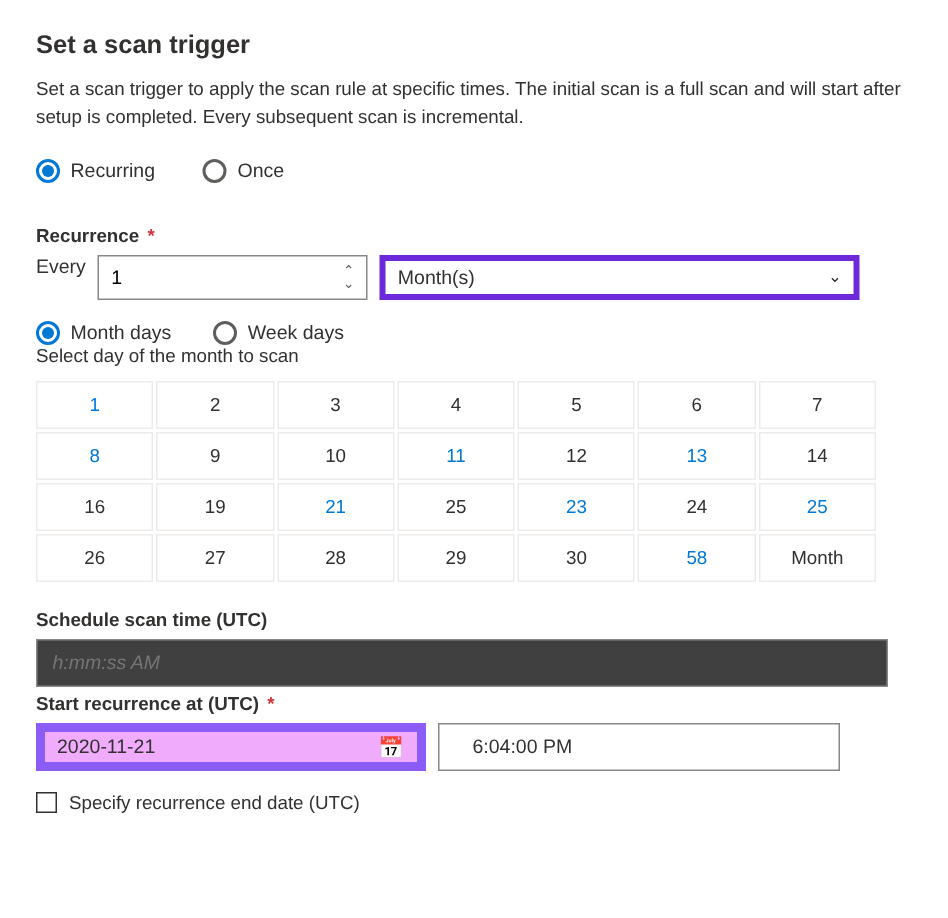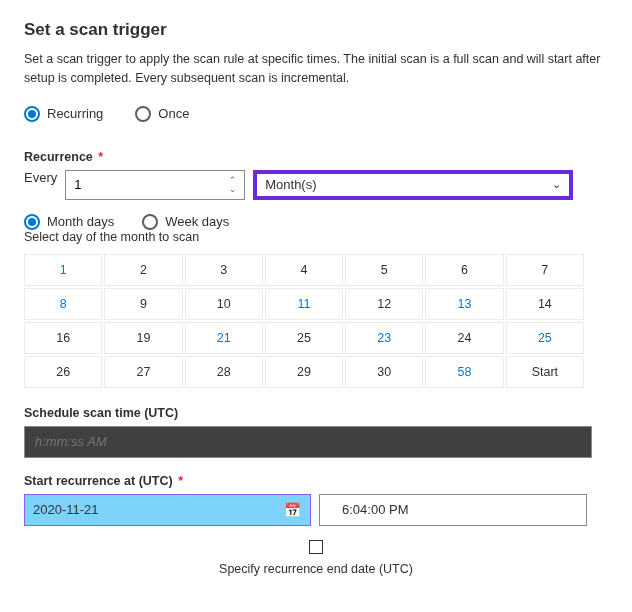--- a/index.html
+++ b/index.html
@@ -152,21 +152,21 @@
       align-items: center;
       justify-content: center;
     }
     .day-cell.black {
       color: #323130;
     }
     .day-cell.blue-text {
       color: #0078d4;
     }
     .time-section {
-      margin-bottom: 16px;
+      margin-bottom: 4px;
     }
     .time-label {
       font-size: 12.5px;
       font-weight: 600;
       margin-bottom: 6px;
     }
     .time-input {
       border: 1px solid #8a8886;
       padding: 5px 10px;
       width: 100%;
@@ -177,29 +177,29 @@
       background: #404040;
       outline: none;
       font-style: italic;
     }
     .start-label {
       font-size: 12.5px;
       font-weight: 600;
       margin-bottom: 6px;
     }
     .date-input-wrap {
-      border: 1px solid #8b5cf6;
+      border: 6px solid #8b5cf6;
       padding: 4px 8px;
       height: 32px;
       font-size: 13px;
       display: flex;
       align-items: center;
       justify-content: space-between;
-      background: #7dd3fc;
-      width: 287px;
+      background: #f0abfc;
+      width: 260px;
     }
     .date-input-wrap input {
       border: none;
       outline: none;
       font-size: 13px;
       background: transparent;
       width: 100%;
     }
     .calendar-icon {
       font-size: 14px;
@@ -213,21 +213,20 @@
       font-size: 13px;
       color: #323130;
       background: #fff;
       outline: none;
       width: 268px;
     }
     .checkbox-row {
       display: flex;
       align-items: center;
       gap: 8px;
-      flex-direction: column;
     }
     .checkbox-box {
       width: 14px;
       height: 14px;
       border: 1px solid #323130;
       background: #fff;
       display: flex;
       align-items: center;
       justify-content: center;
       cursor: pointer;
@@ -306,21 +305,21 @@
     <div class="day-cell black">25</div>
     <div class="day-cell blue-text">23</div>
     <div class="day-cell black">24</div>
     <div class="day-cell blue-text">25</div>
     <div class="day-cell black">26</div>
     <div class="day-cell black">27</div>
     <div class="day-cell black">28</div>
     <div class="day-cell black">29</div>
     <div class="day-cell black">30</div>
     <div class="day-cell blue-text">58</div>
-    <div class="day-cell black">Start</div>
+    <div class="day-cell black">Month</div>
   </div>
 
 <div class="time-section">
   <div class="time-label">Schedule scan time (UTC)</div>
   <input class="time-input" type="text" placeholder="h:mm:ss AM" style="">
 </div>
 
 <div style="margin-bottom:14px;">
   <div class="start-label">
     <span>Start recurrence at (UTC)</span><span class="required-star"> *</span>

